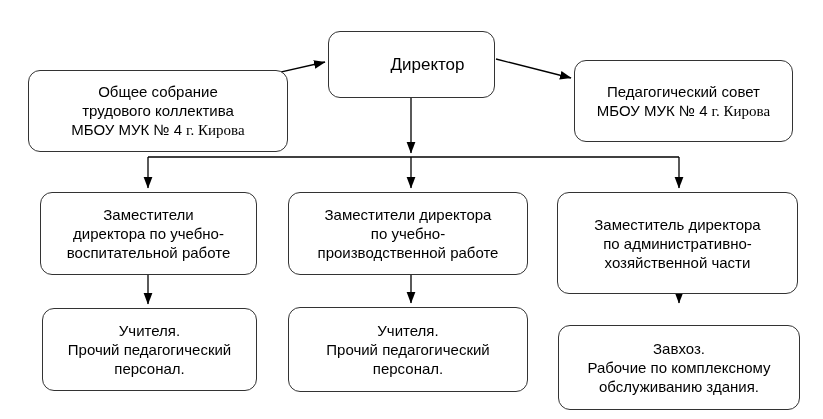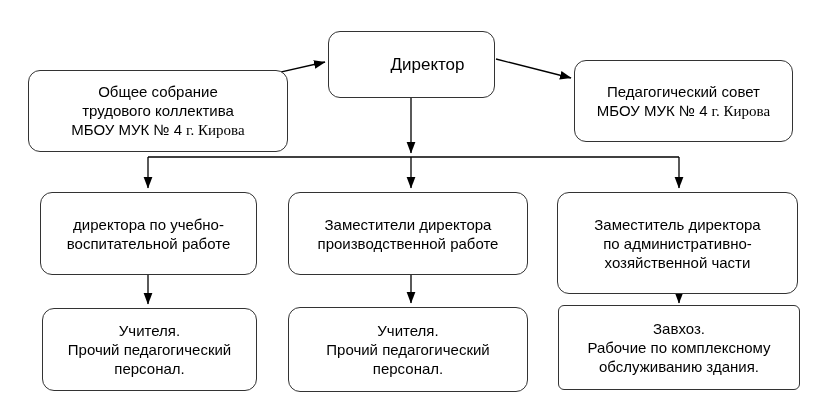--- a/index.html
+++ b/index.html
@@ -38,21 +38,21 @@
     margin-left: 4px;
   }
   .n-director   { left: 328px; top: 31px;  width: 167px; height: 67px; font-size: 17px; padding-left: 32px; }
   .n-meeting    { left: 28px;  top: 70px;  width: 260px; height: 82px; }
   .n-council    { left: 574px; top: 60px;  width: 219px; height: 82px; }
   .n-dep-edu    { left: 40px;  top: 192px; width: 217px; height: 83px; }
   .n-dep-prod   { left: 288px; top: 192px; width: 240px; height: 83px; }
   .n-dep-adm    { left: 557px; top: 192px; width: 241px; height: 102px; }
   .n-teachers1  { left: 42px;  top: 308px; width: 215px; height: 83px; }
   .n-teachers2  { left: 288px; top: 307px; width: 240px; height: 85px; }
-  .n-maint      { left: 558px; top: 305px; width: 242px; height: 85px; border-radius: 6px; }
+  .n-maint      { left: 558px; top: 325px; width: 242px; height: 85px; }
 </style>
 </head>
 <body>
 
 <div class="canvas">
 
   <svg class="connectors" viewBox="0 0 823 419" xmlns="http://www.w3.org/2000/svg">
     <defs>
       <marker id="arw" markerUnits="userSpaceOnUse" markerWidth="12" markerHeight="10" refX="11" refY="5" orient="auto-start-reverse">
         <path d="M0,0.6 L11.5,5 L0,9.4 Z" fill="#000000"></path>
@@ -93,26 +93,28 @@
   </div>
 
   <div class="node n-council">
     <div class="line">Педагогический совет</div>
     <div class="line">
       <span>МБОУ МУК № 4</span><span class="serif">г. Кирова</span>
     </div>
   </div>
 
   <div class="node n-dep-edu">
+    <div class="line">Заместители</div>
     <div class="line">директора по учебно-</div>
     <div class="line">воспитательной работе</div>
   </div>
 
   <div class="node n-dep-prod">
     <div class="line">Заместители директора</div>
+    <div class="line">по учебно-</div>
     <div class="line">производственной работе</div>
   </div>
 
   <div class="node n-dep-adm">
     <div class="line">Заместитель директора</div>
     <div class="line">по административно-</div>
     <div class="line">хозяйственной части</div>
   </div>
 
   <div class="node n-teachers1">

